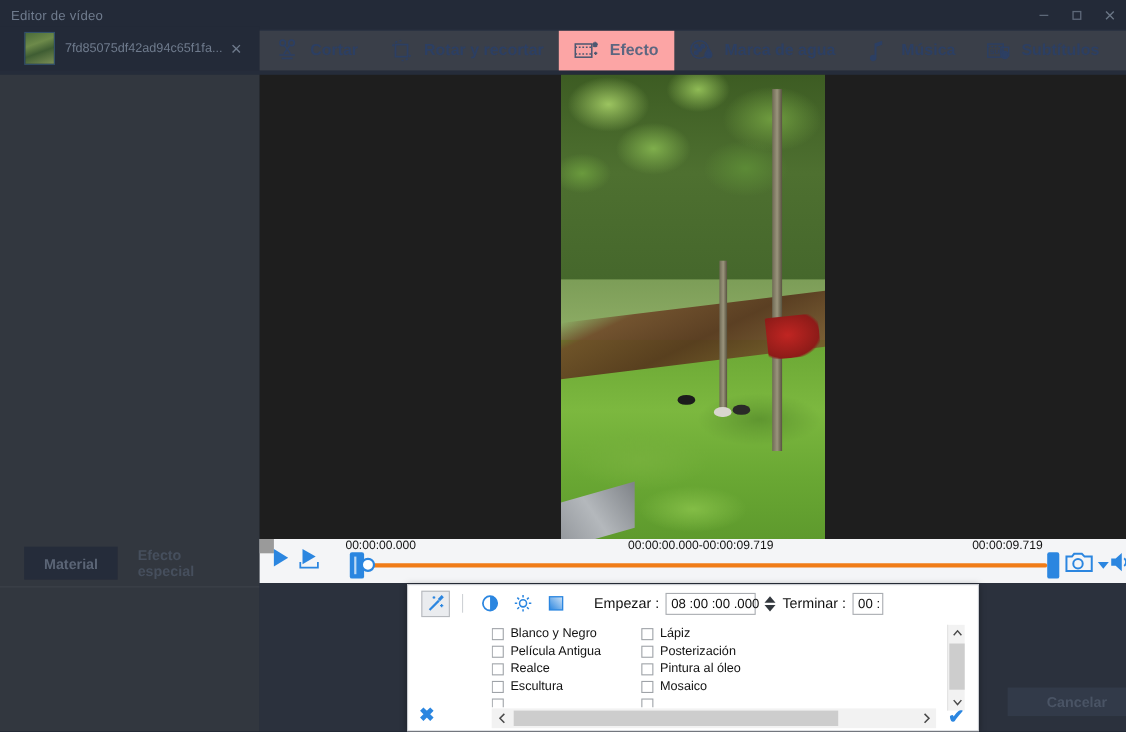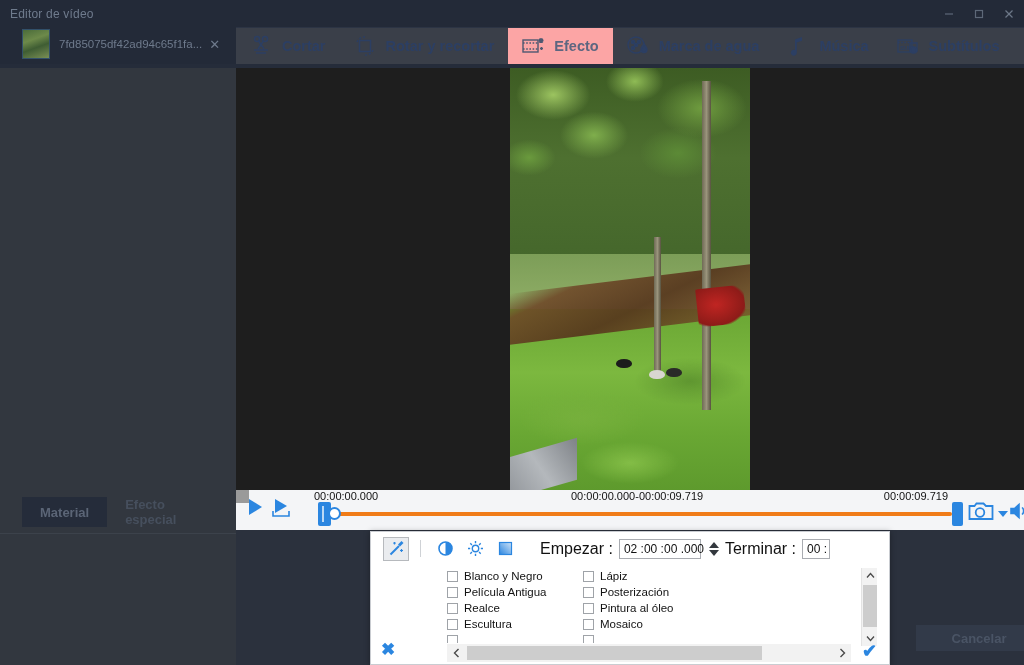--- a/index.html
+++ b/index.html
@@ -210,21 +210,21 @@
   .fx-toolbar {
     position:absolute; left:0; top:0; width:520px; height:33px;
     display:flex; align-items:center; padding-left:12px; gap:4px;
   }
   .fxbtn {
     width:26px; height:24px; display:flex; align-items:center; justify-content:center;
   }
   .fxbtn.pressed { border:1px solid #b6b9bd; background:#eaecef; }
   .fx-divider { width:1px; height:17px; background:#cfd2d6; margin:0 7px; }
   .fx-times { display:flex; align-items:center; margin-left:18px; gap:6px; }
-  .fx-label { font-size:16px; color:#111; }
+  .fx-label { font-size:13px; color:#111; }
   .timebox {
     border:1px solid #a9acb1; background:#fff; height:20px;
     display:flex; align-items:center; padding:0 4px;
     font-size:12px; color:#111; white-space:nowrap;
   }
   .timebox.start { width:82px; }
   .timebox.end   { width:28px; overflow:hidden; }
   .spinner { display:flex; flex-direction:column; justify-content:center; gap:2px; margin-left:2px; }
   .spin-up, .spin-dn { width:0;height:0;border-left:5px solid transparent;border-right:5px solid transparent; }
   .spin-up { border-bottom:6px solid #33383e; }
@@ -494,21 +494,21 @@
                 <stop offset="100%" stop-color="#cfe3f7"></stop>
           </linearGradient>
             </defs>
           <rect x="2.5" y="2.5" width="12" height="12" fill="url(#sat)" stroke="#2b86e0" stroke-width="1.2"></rect>
         </svg>
       </div>
 
       <div class="fx-times">
         <span class="fx-label">Empezar :</span>
         <div class="timebox start">
-          <span>02 :00 :00 .000</span>
+          <span>08 :00 :00 .000</span>
         </div>
         <div class="spinner">
           <div class="spin-up"></div>
           <div class="spin-dn"></div>
         </div>
         <span class="fx-label">Terminar :</span>
         <div class="timebox end">
           <span>00 :</span>
         </div>
       </div>

